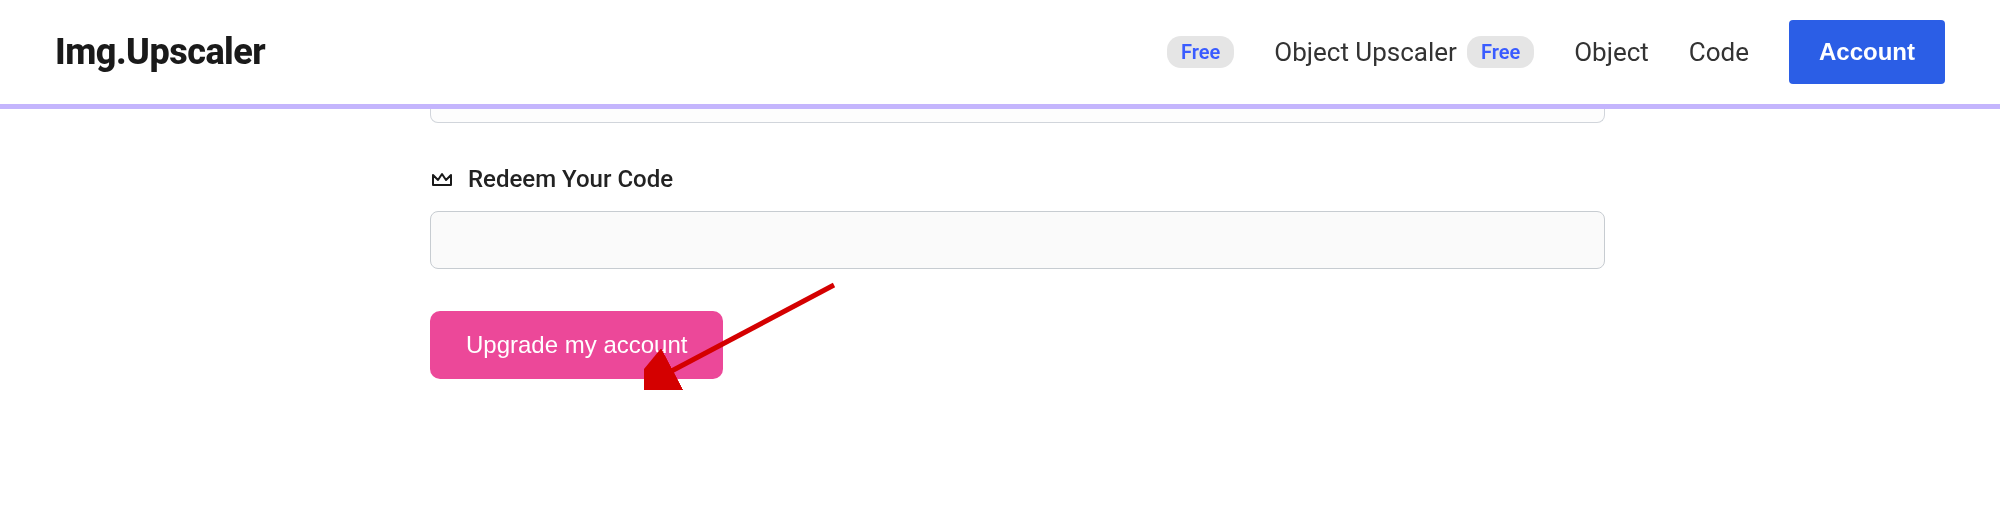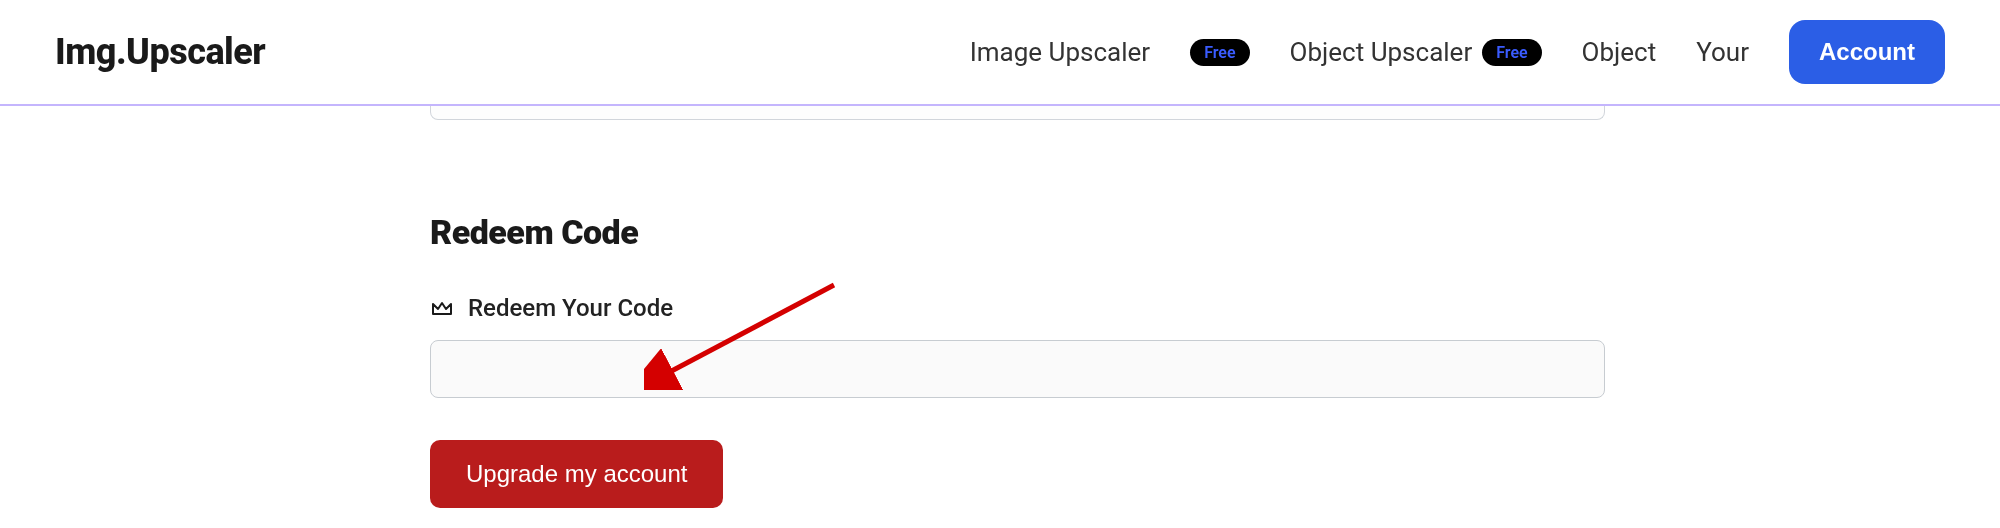--- a/index.html
+++ b/index.html
@@ -13,21 +13,21 @@
       width: 2000px;
       height: 528px;
       overflow: hidden;
       position: relative;
     }
     .header {
       display: flex;
       align-items: center;
       justify-content: space-between;
       padding: 20px 55px;
-      border-bottom: 2px solid #c4b5fd;
+      border-bottom: 5px solid #c4b5fd;
     }
     .logo {
       font-size: 36px;
       font-weight: 800;
       letter-spacing: -0.5px;
       color: #1a1a1a;
     }
     .nav {
       display: flex;
       align-items: center;
@@ -36,34 +36,34 @@
     .nav-item {
       display: flex;
       align-items: center;
       gap: 10px;
       font-size: 26px;
       color: #333;
       cursor: pointer;
       text-decoration: none;
     }
     .badge {
-      background: #000000;
+      background: #e5e5e5;
       color: #3a5cff;
-      font-size: 16px;
+      font-size: 20px;
       font-weight: 600;
       padding: 4px 14px;
       border-radius: 14px;
     }
     .account-btn {
       background: #2b5ee6;
       color: #fff;
       font-size: 24px;
       font-weight: 800;
       padding: 18px 30px;
-      border-radius: 16px;
+      border-radius: 4px;
       cursor: pointer;
       border: none;
     }
     .content {
       padding: 0 430px;
       padding-top: 0;
     }
     .top-input-remnant {
       height: 14px;
       border: 1px solid #d1d5db;
@@ -99,21 +99,21 @@
       width: 1175px;
       height: 58px;
       border: 1px solid #c7ccd1;
       border-radius: 8px;
       margin-top: 18px;
       background: #fafafa;
       font-size: 24px;
       padding: 0 18px;
     }
     .upgrade-btn {
-      background: #b91c1c;
+      background: #ec4899;
       color: #fff;
       font-size: 24px;
       font-weight: 500;
       padding: 20px 36px;
       border-radius: 10px;
       border: none;
       cursor: pointer;
       margin-top: 42px;
     }
     .arrow-annotation {
@@ -123,43 +123,39 @@
       pointer-events: none;
     }
   </style>
 </head>
 <body>
 
 <div class="header">
   <div class="logo">Img.Upscaler</div>
   <div class="nav">
     <a class="nav-item">
-      <span>Image Upscaler</span>
-    </a>
-    <a class="nav-item">
       <span class="badge">Free</span>
     </a>
     <a class="nav-item">
       <span>Object Upscaler</span>
       <span class="badge">Free</span>
     </a>
     <a class="nav-item">
       <span>Object</span>
     </a>
     <a class="nav-item">
-      <span>Your</span>
+      <span>Code</span>
     </a>
     <button class="account-btn">Account</button>
   </div>
 </div>
 
 <div class="content">
   <div class="top-input-remnant"></div>
 
-  <h2 class="section-title">Redeem Code</h2>
 
   <div class="field-label-row">
     <span class="crown-icon">
       <svg viewBox="0 0 24 24" fill="none" stroke="#1a1a1a" stroke-width="2" stroke-linecap="round" stroke-linejoin="round">
         <path d="M3 8 L3 18 L21 18 L21 8 L16 13 L12 7 L8 13 Z"></path>
       </svg>
     </span>
     <span class="field-label">Redeem Your Code</span>
   </div>
 

